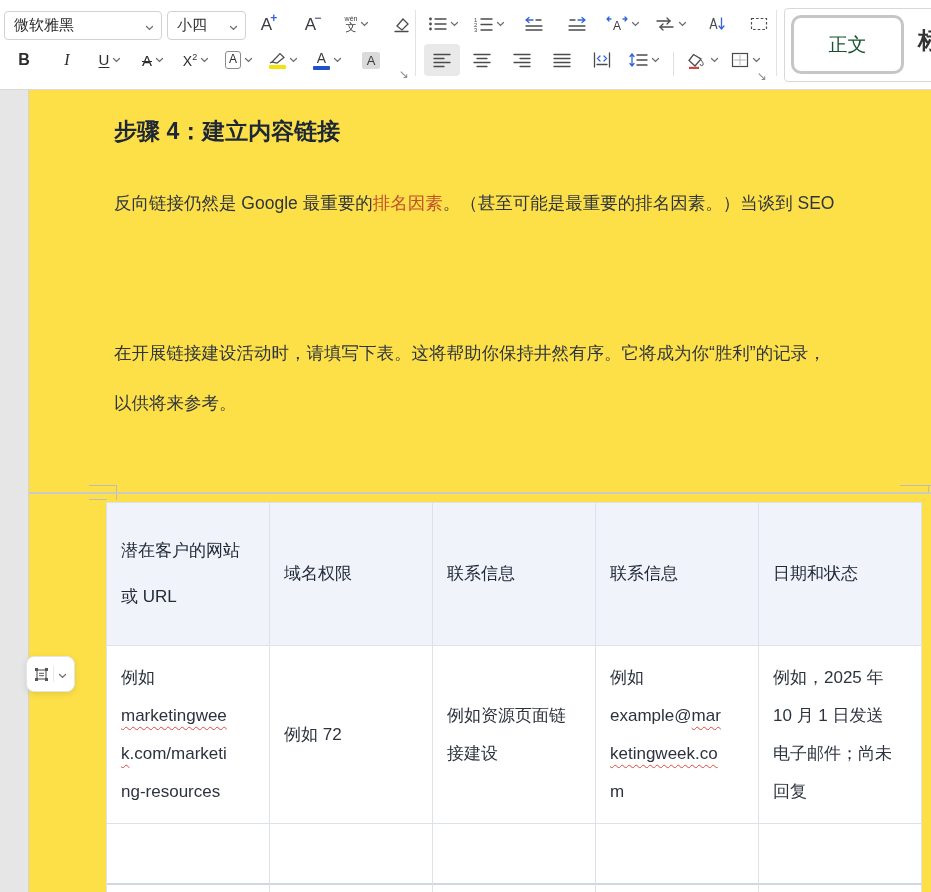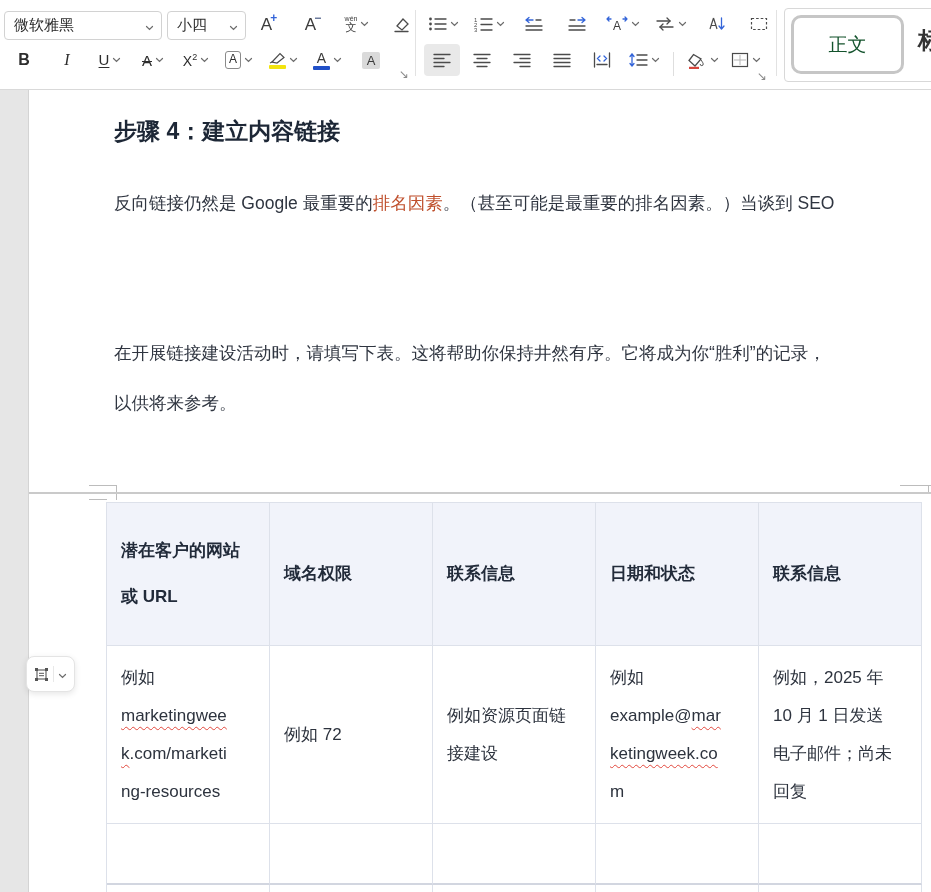--- a/index.html
+++ b/index.html
@@ -43,21 +43,21 @@
   .icShade{font-size:13px;color:#3b3b3b;background:#dadada;padding:2px 5px;border-radius:2px;line-height:1}
 
   
   .gallery{position:absolute;left:784px;top:8px;width:170px;height:72px;border:1px solid #d8d8d8;border-radius:4px;background:#fff;overflow:hidden}
   .gsel{position:absolute;left:6px;top:6px;width:113px;height:59px;border:3px solid #c6c6c6;border-radius:10px;box-sizing:border-box;
         display:flex;align-items:center;justify-content:center;font-family:"Liberation Serif",serif;font-size:19px;color:#14532d}
   .gnext{position:absolute;left:133px;top:16px;font-family:"Liberation Serif",serif;font-size:23px;font-weight:bold;color:#333;white-space:nowrap}
 
   
   .doc{position:absolute;left:0;top:90px;width:931px;height:802px;background:#e6e6e6}
-  .page{position:absolute;left:28px;top:0;width:903px;height:802px;background:#ffffff;overflow:hidden;border-left:1px solid #d4d4d4;box-sizing:border-box}
+  .page{position:absolute;left:28px;top:0;width:903px;height:802px;background:#fde047;overflow:hidden;border-left:1px solid #d4d4d4;box-sizing:border-box}
   .dheading{position:absolute;left:85px;top:22px;font-size:23px;font-weight:bold;color:#1d2736;line-height:38px;white-space:nowrap}
   .para{position:absolute;left:85px;font-size:17.5px;color:#2f3540}
   .p1{top:88px}.p2{top:238px}
   .dline{height:50px;line-height:50px;white-space:nowrap}
   .lnk{color:#bf4f2c;text-underline-offset:4px;text-decoration-thickness:1px}
   .wavy{text-decoration-line:underline;text-decoration-style:wavy;text-decoration-color:#e2483d;text-decoration-thickness:1px;text-underline-offset:5px}
 
   .pb-line{position:absolute;left:0;right:0;top:402px;height:2px;background:#cacaca}
   .pbm{position:absolute;background:#bcbcbc}
   .pbm-a{left:60px;top:395px;width:28px;height:1px}
@@ -65,21 +65,21 @@
   .pbm-c{left:60px;top:409px;width:18px;height:1px}
   .pbm-d{left:87px;top:404px;width:1px;height:6px}
   .pbm-e{left:871px;top:395px;width:32px;height:1px}
   .pbm-f{left:899px;top:395px;width:1px;height:7px}
 
   
   .tbl{position:absolute;left:77px;top:412px;width:816px;border-left:1px solid #dde1ea;border-top:1px solid #dde1ea;box-sizing:border-box}
   .trgrid{display:grid;grid-template-columns:repeat(5,163px)}
   .hcell{height:143px;background:#f1f3fa;border-right:1px solid #dde1ea;border-bottom:1px solid #dde1ea;box-sizing:border-box;
          display:flex;flex-direction:column;justify-content:center;padding-left:14px}
-  .hline{line-height:46px;font-weight:bold;font-size:17px;color:#222b3a;white-space:nowrap}
+  .hline{line-height:46px;font-weight:normal;font-size:17px;color:#222b3a;white-space:nowrap}
   .bcell{height:178px;border-right:1px solid #dde1ea;border-bottom:1px solid #dde1ea;box-sizing:border-box;
          display:flex;flex-direction:column;justify-content:center;padding-left:14px;background:#fff}
   .cline{line-height:38px;font-size:17px;color:#2d333e;white-space:nowrap}
   .ecell{height:61px;border-right:1px solid #dde1ea;border-bottom:2px solid #d2d6e0;box-sizing:border-box;background:#fff}
   .pcell{height:30px;border-right:1px solid #dde1ea;box-sizing:border-box;background:#fff}
 
   
   .handle{position:absolute;left:26px;top:566px;width:47px;height:34px;background:#fff;border:1px solid #e4e4e4;border-radius:8px;
           box-shadow:0 2px 6px rgba(0,0,0,.10);display:flex;align-items:center;justify-content:center;gap:4px;z-index:4}
   .hsep{width:1px;height:16px;background:#e8e8e8}
@@ -412,24 +412,24 @@
             <div class="hline">潜在客户的网站</div>
             <div class="hline">或 URL</div>
           </div>
           <div class="hcell">
             <div class="hline">域名权限</div>
           </div>
           <div class="hcell">
             <div class="hline">联系信息</div>
           </div>
           <div class="hcell">
+            <div class="hline">联系信息</div>
+          </div>
+          <div class="hcell">
             <div class="hline">日期和状态</div>
-          </div>
-          <div class="hcell">
-            <div class="hline">联系信息</div>
           </div>
         </div>
       <div class="trgrid" id="tbl-row1">
           <div class="bcell">
             <div class="cline"><span>例如</span></div>
             <div class="cline"><span class="wavy">marketingwee</span></div>
             <div class="cline"><span class="wavy">k</span><span>.com/marketi</span></div>
             <div class="cline"><span>ng-resources</span></div>
           </div>
           <div class="bcell">

